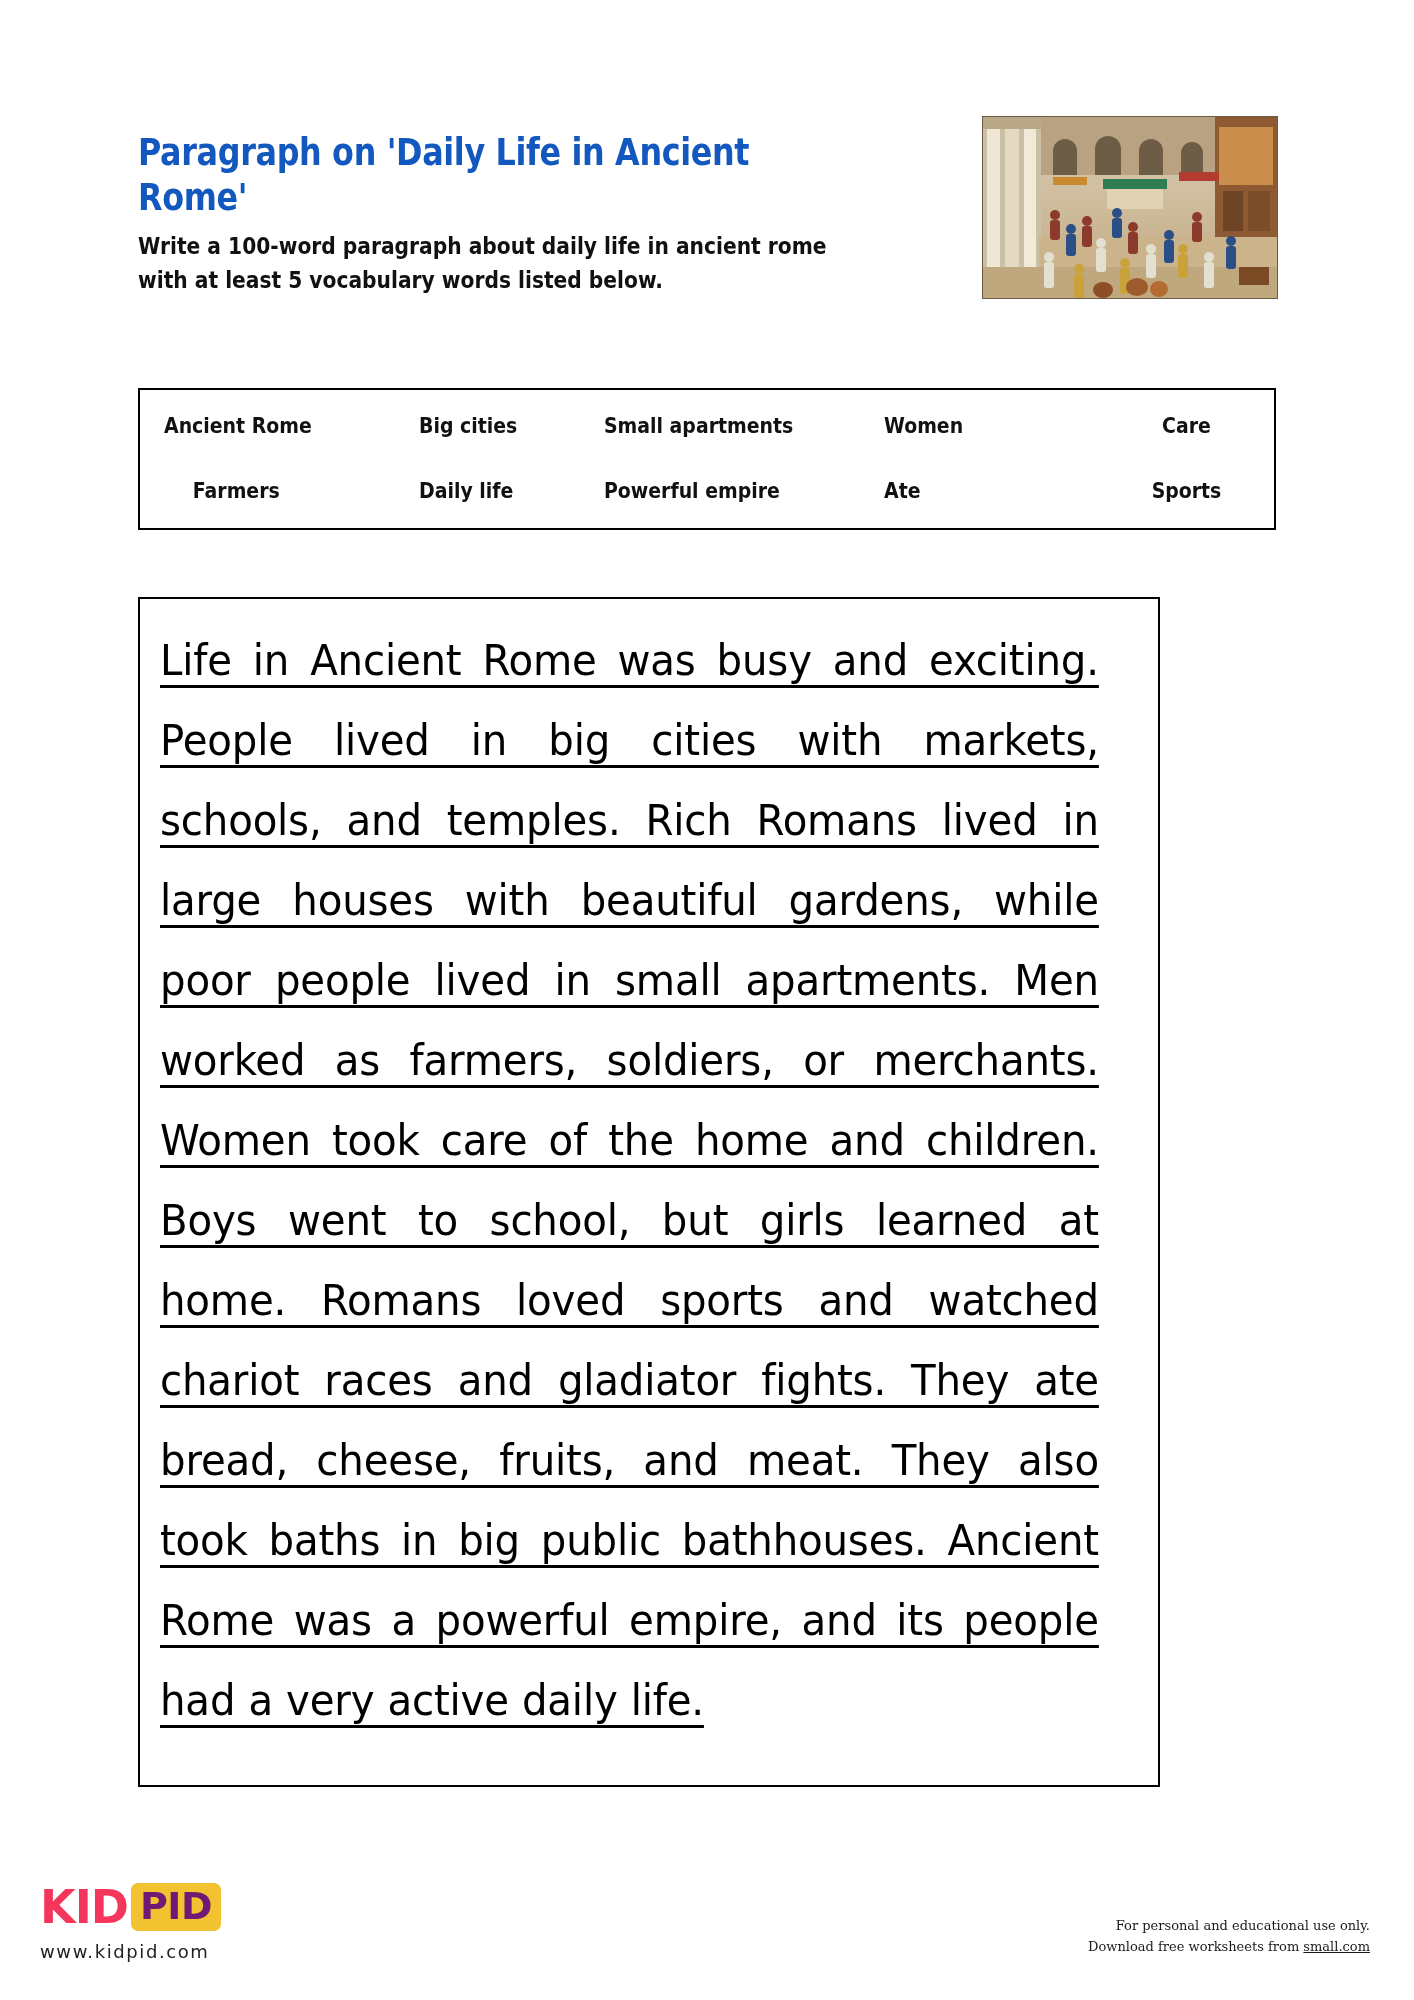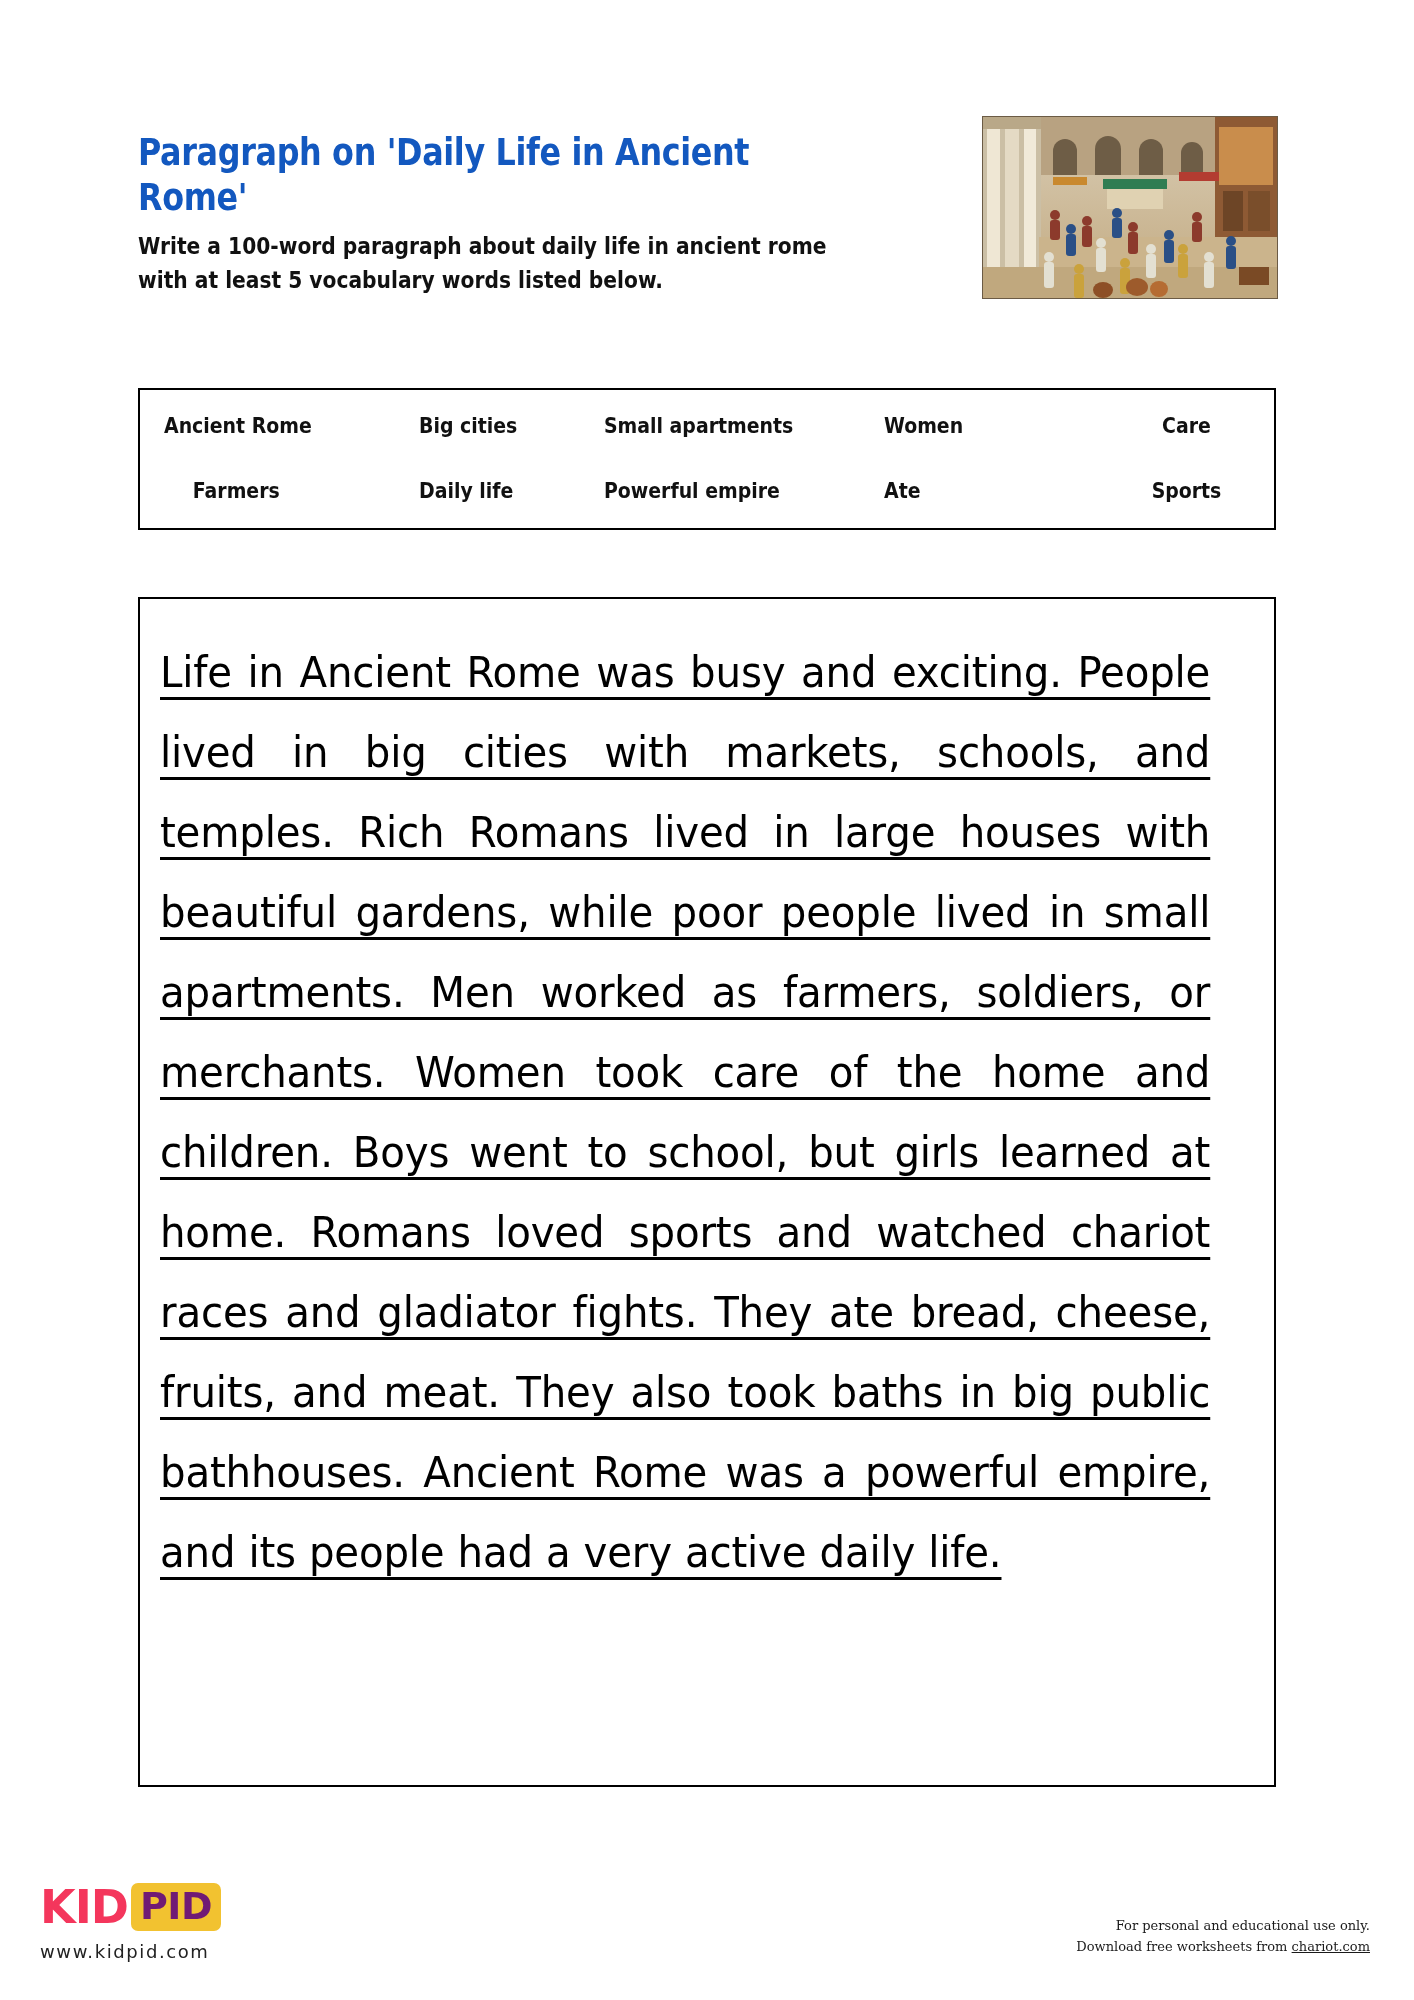--- a/index.html
+++ b/index.html
@@ -107,25 +107,25 @@
     text-align: center;
     transform: scaleX(0.9);
     transform-origin: center center;
   }
 
   
   .answer-box {
     position: absolute;
     left: 138px;
     top: 597px;
-    width: 1138px;
+    width: 1022px;
     height: 1190px;
     border: 2px solid #000000;
     box-sizing: border-box;
-    padding: 34px 20px 0 20px;
+    padding: 22px 20px 0 20px;
     overflow: hidden;
   }
   .answer-text {
     font-family: "DejaVu Sans", sans-serif;
     font-weight: 400;
     font-size: 42px;
     line-height: 80px;
     color: #000000;
     text-align: justify;
     text-align-last: left;
@@ -320,17 +320,17 @@
     <div class="brand">
       <div class="brand-logo">
         <span class="brand-kid">KID</span>
         <span class="brand-pid">PID</span>
       </div>
       <div class="brand-url">www.kidpid.com</div>
     </div>
 
     <div class="footer-notice">
       <span class="line">For personal and educational use only.</span>
-      <span class="line"><span>Download free worksheets from </span><a class="footer-link" href="#">chariot.com</a></span>
+      <span class="line"><span>Download free worksheets from </span><a class="footer-link" href="#">small.com</a></span>
     </div>
   </div>
 
 </div>
 
 </body></html>

